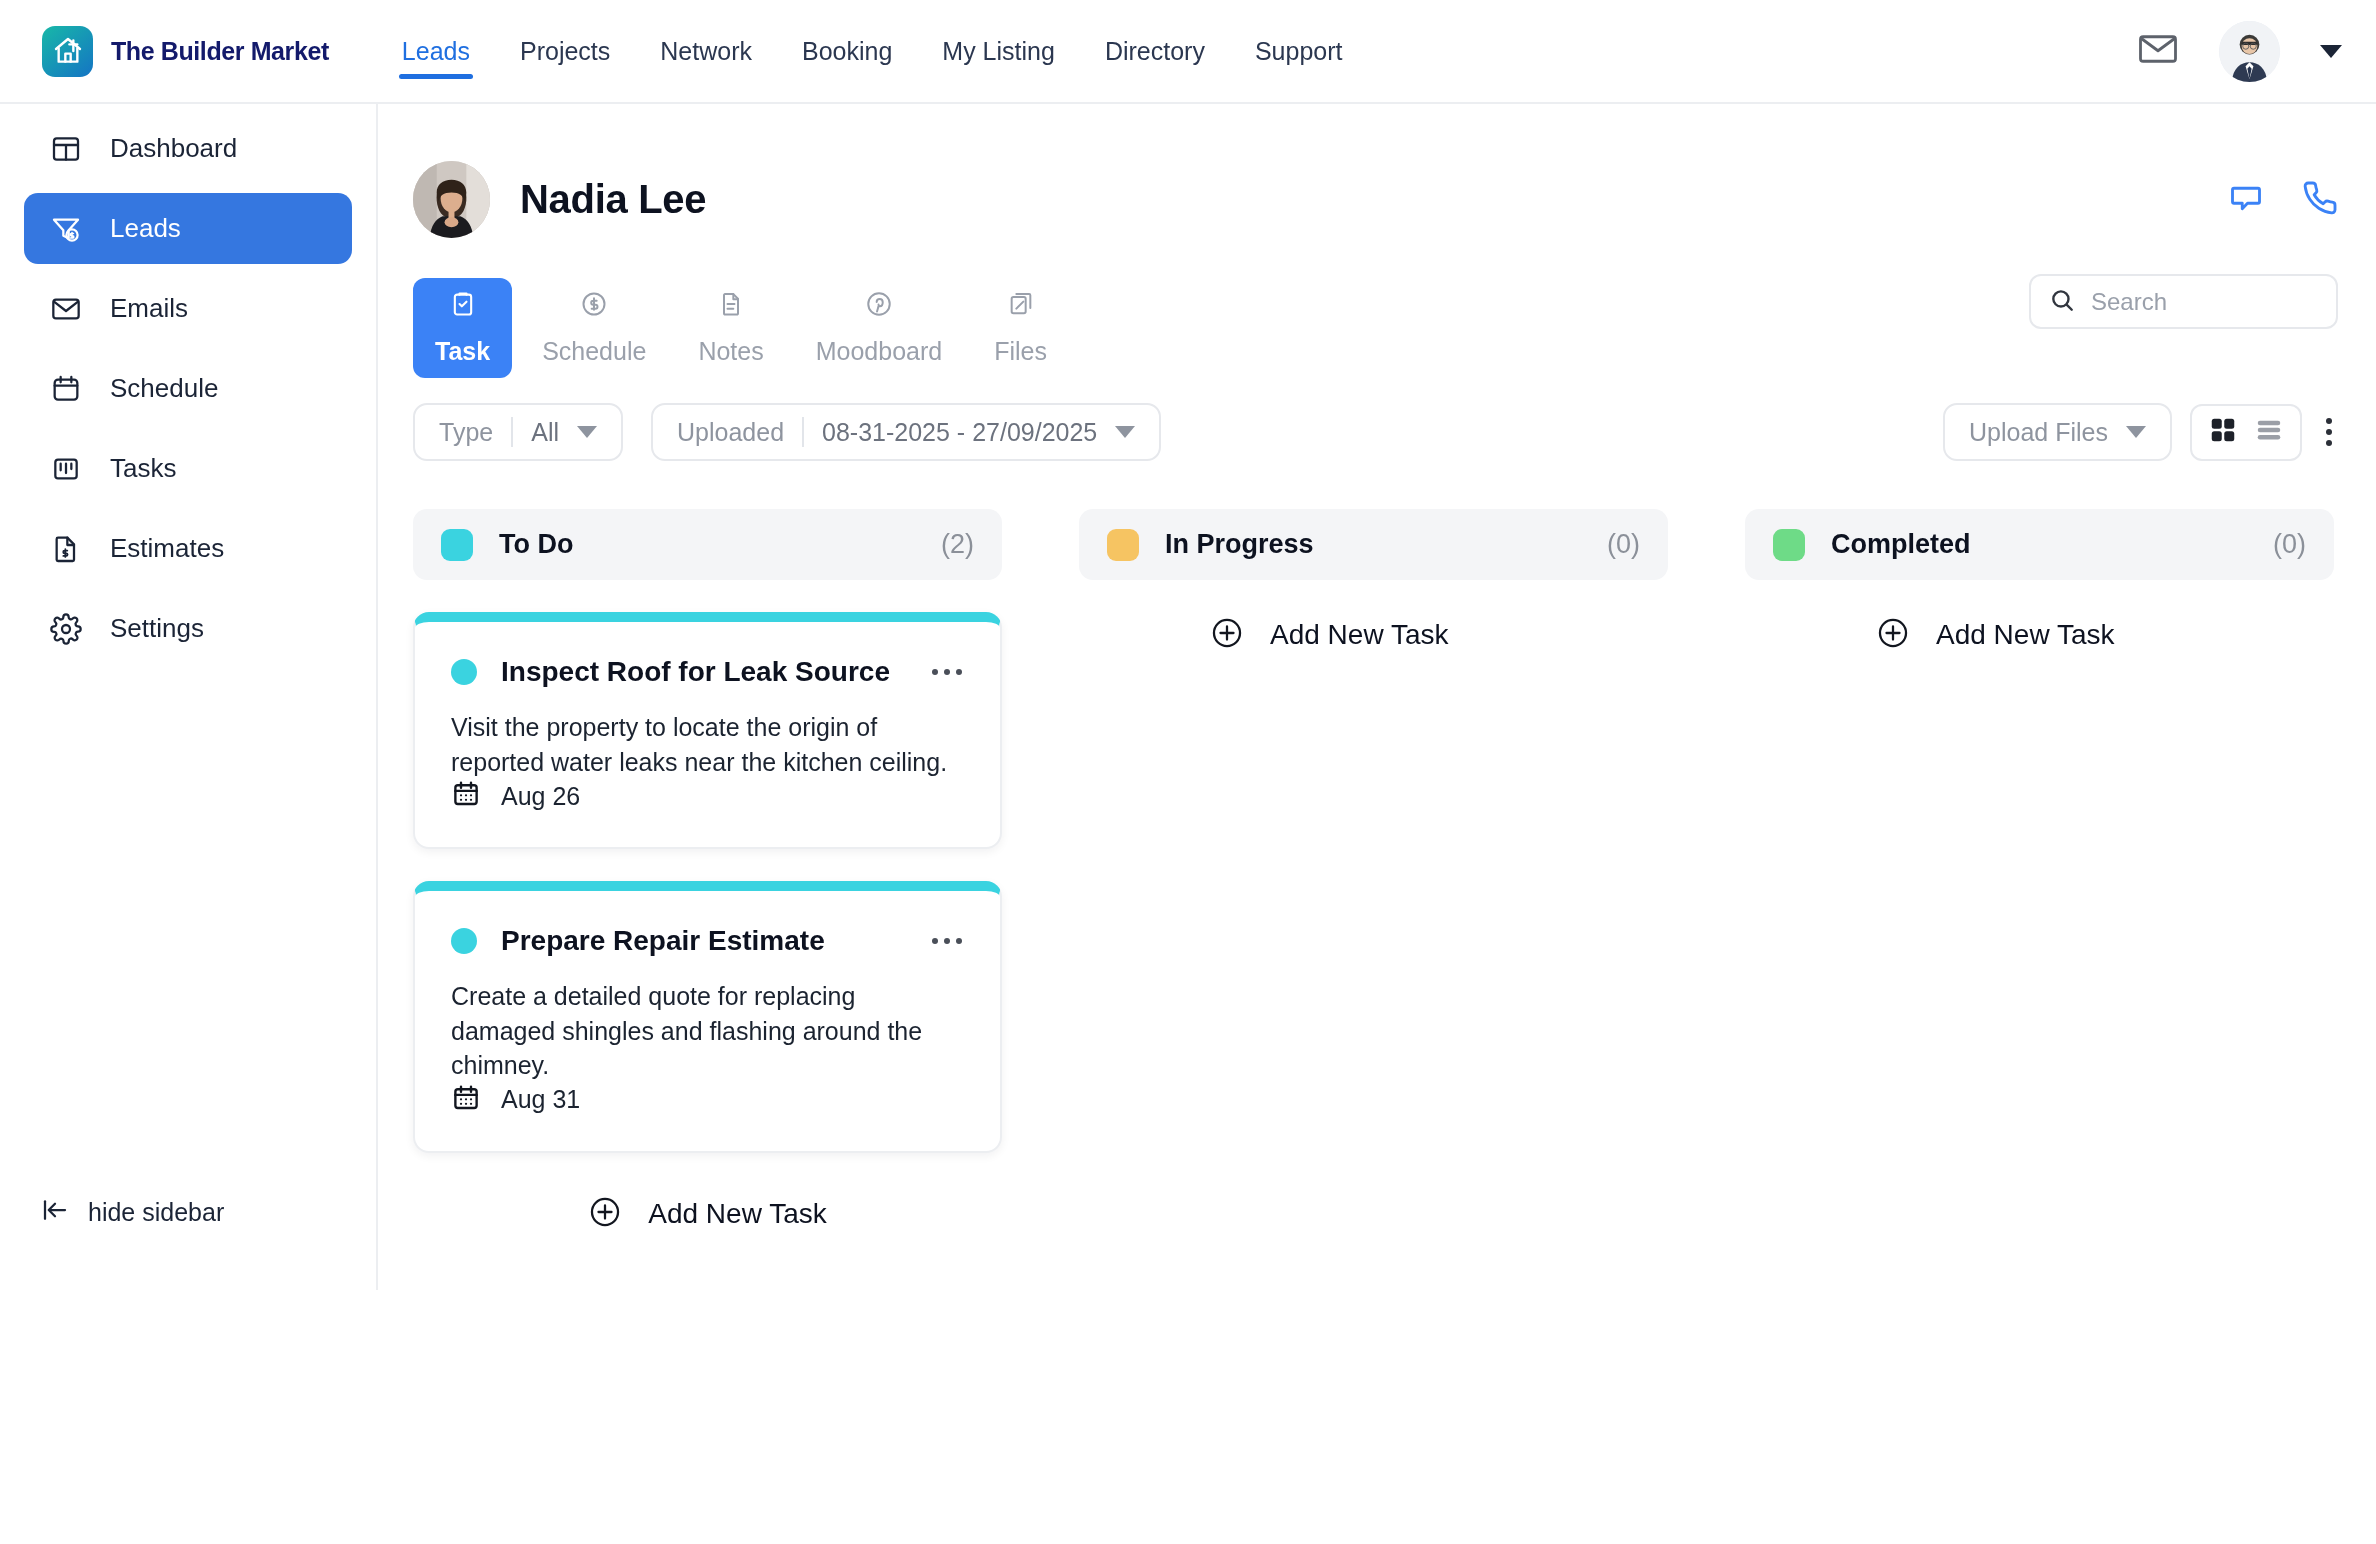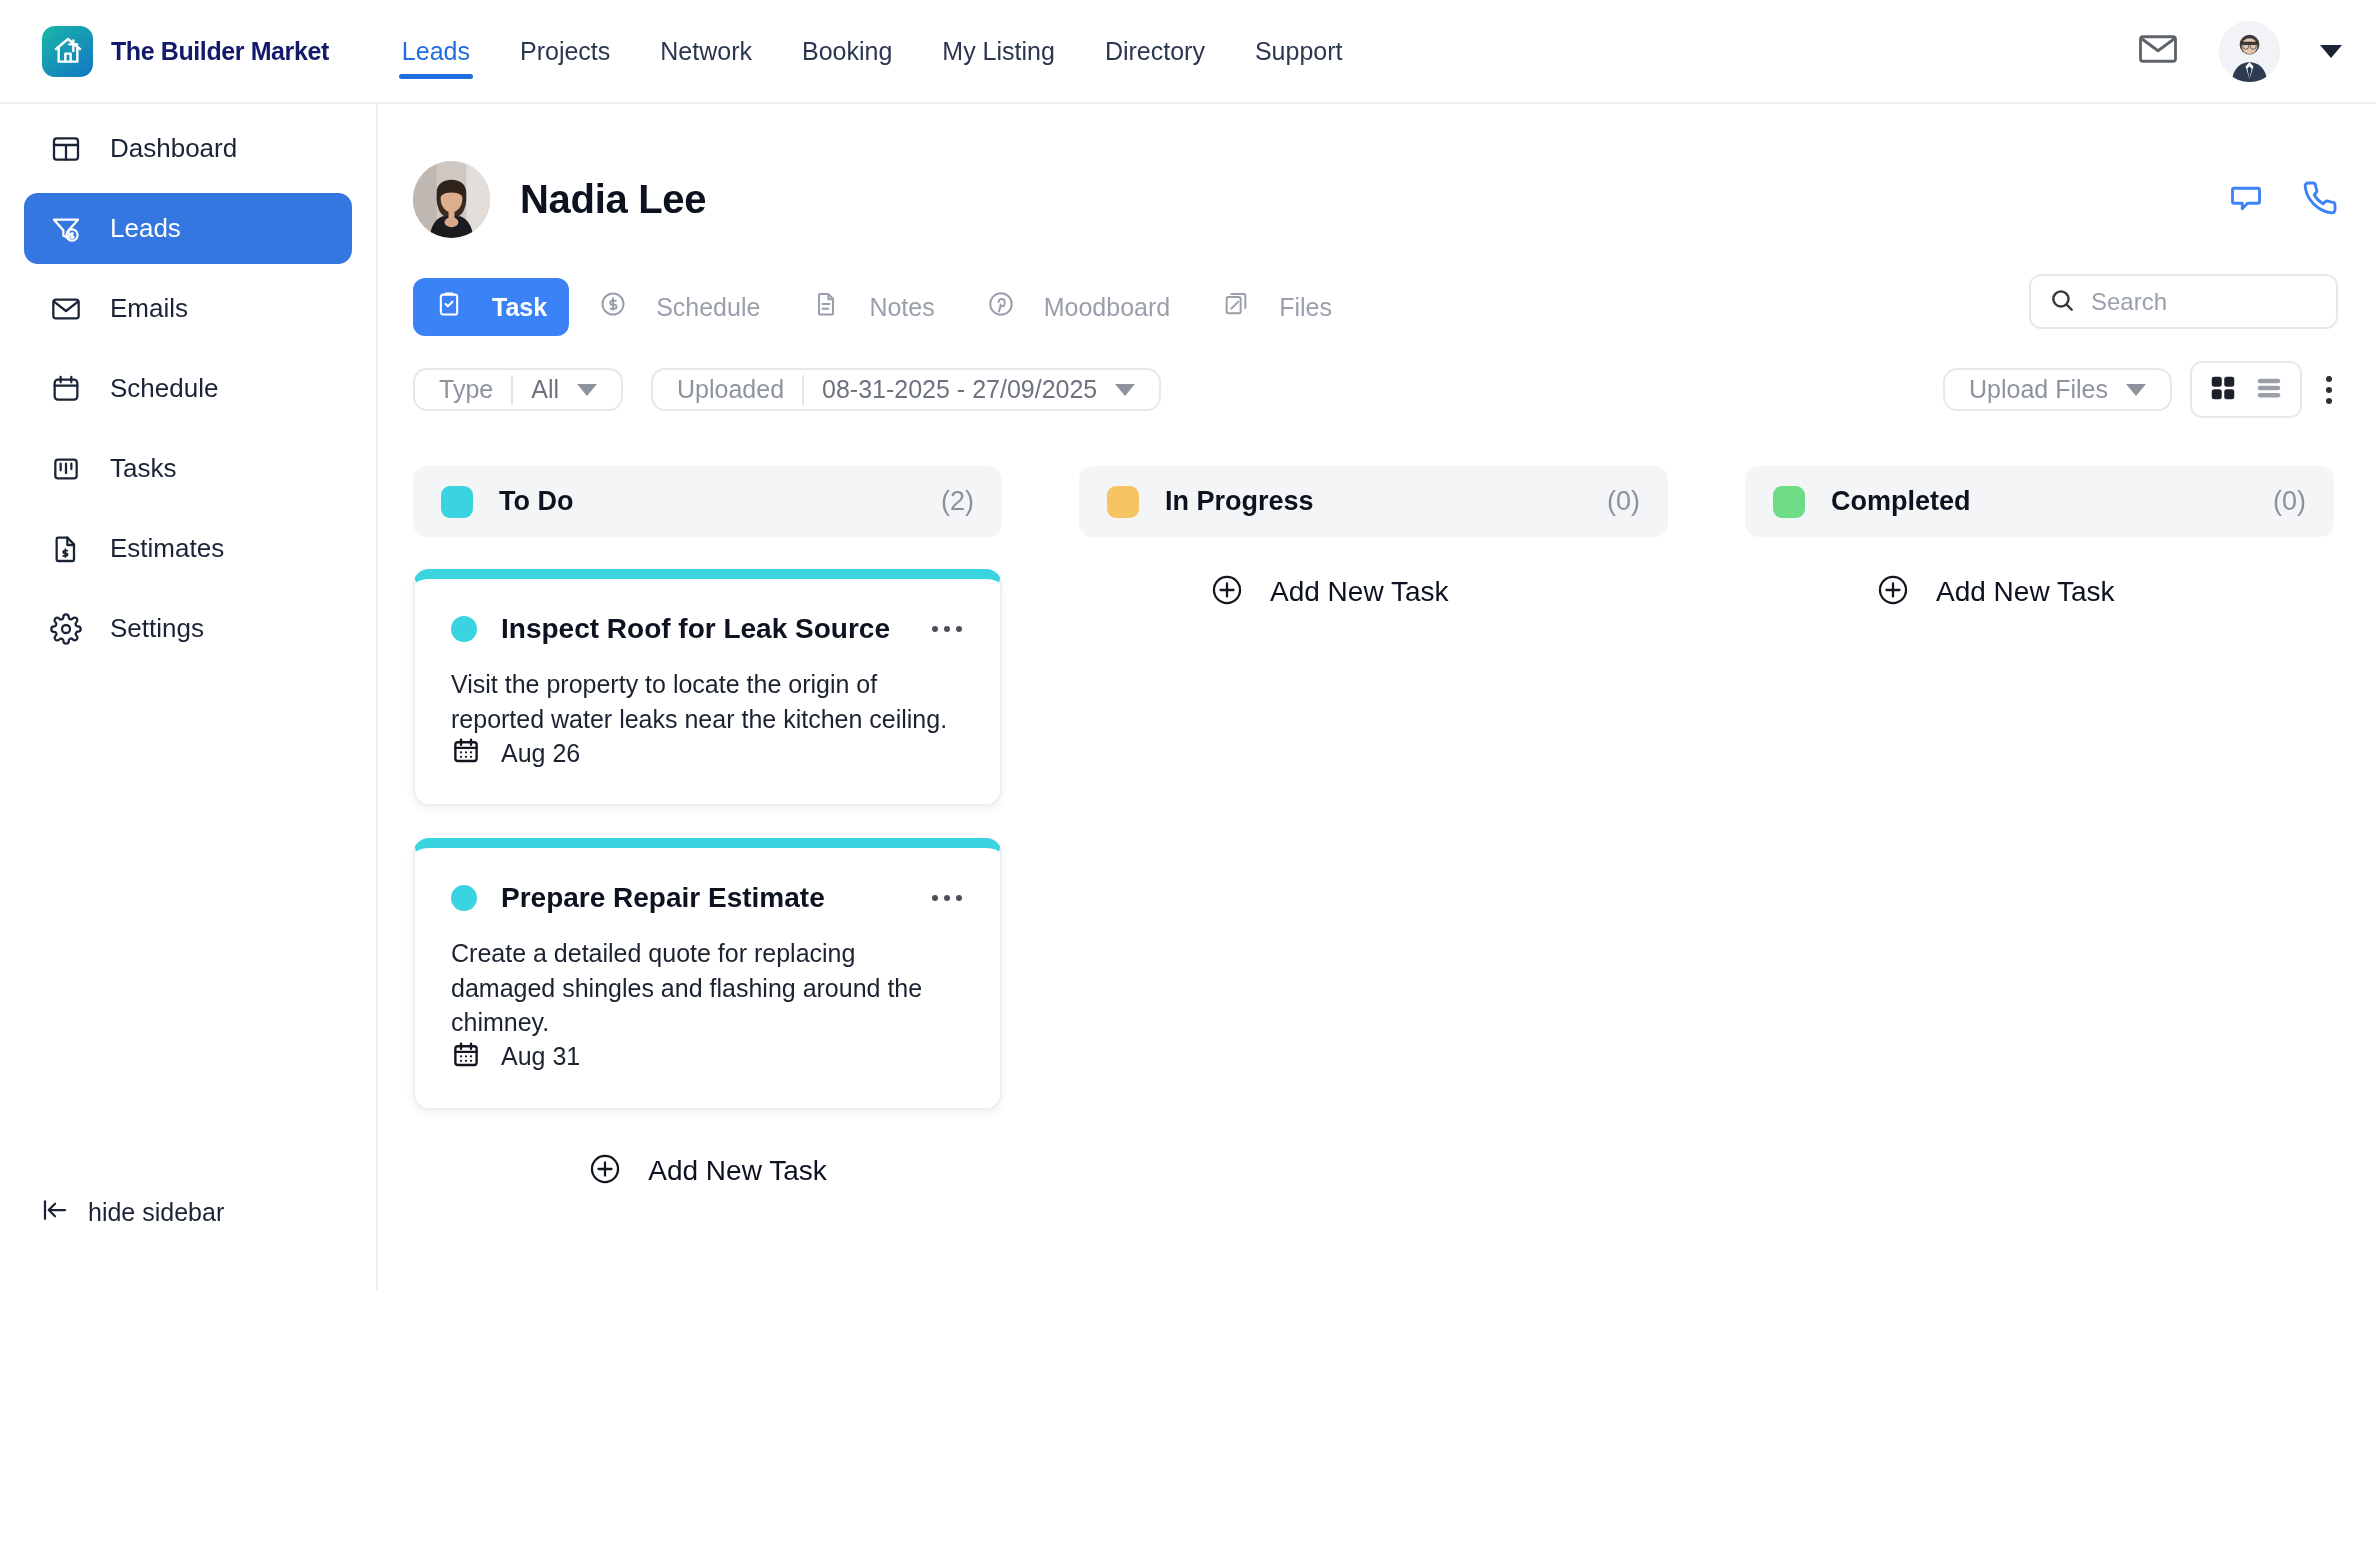--- a/index.html
+++ b/index.html
@@ -89,41 +89,41 @@
   .lead-head { display: flex; align-items: center; padding: 57px 0 0 35px; }
   .lead-avatar {
     width: 77px; height: 77px; border-radius: 50%; overflow: hidden;
     background: #d8d2cd; position: relative; flex: none;
   }
   .lead-name { margin-left: 30px; font-size: 40px; font-weight: 700; color: #0d1220; letter-spacing: -0.3px; }
   .head-actions { margin-left: auto; margin-right: 38px; display: flex; align-items: center; gap: 38px; }
 
   .tabs { display: flex; align-items: center; gap: 8px; margin: 40px 0 0 35px; }
   .tab {
-    display: flex; align-items: center; gap: 29px;
+    display: flex; align-items: center; gap: 13px;
     padding: 12px 22px; border-radius: 12px; cursor: pointer;
-    font-size: 25px; color: #9aa0ab; white-space: nowrap;
+    font-size: 25px; color: #9aa0ab; white-space: nowrap; flex-direction: column;
   }
   .tab.active { background: #3b82f6; color: #ffffff; font-weight: 700; }
 
   .tabrow { display: flex; align-items: flex-start; }
   .search-wrap { margin-left: auto; margin-right: 38px; margin-top: 36px; }
   .search-box {
     width: 309px; height: 55px; border: 2px solid #e6e8ec; border-radius: 12px;
     display: flex; align-items: center; padding: 0 18px; gap: 16px;
   }
   .search-box input {
     border: none; outline: none; font-size: 24px; color: #5b6270;
     font-family: "Liberation Sans", sans-serif; background: transparent; width: 100%;
   }
   .search-box input::placeholder { color: #9aa0ab; }
 
   .filterrow { display: flex; align-items: center; margin: 25px 0 0 35px; }
   .pill {
-    height: 43px; border: 2px solid #e6e8ec; border-radius: 14px;
+    height: 58px; border: 2px solid #e6e8ec; border-radius: 14px;
     display: flex; align-items: center; padding: 0 24px; gap: 18px;
     font-size: 25px; color: #8e949f; cursor: pointer; white-space: nowrap;
   }
   .pill .divider { width: 2px; height: 30px; background: #e2e5ea; }
   .pill .val { color: #6c727e; }
   .tri-down { width: 0; height: 0; border-left: 10px solid transparent; border-right: 10px solid transparent; border-top: 12px solid #8e949f; }
   .right-ctrls { margin-left: auto; margin-right: 38px; display: flex; align-items: center; gap: 18px; }
   .seg {
     height: 57px; border: 2px solid #e6e8ec; border-radius: 12px;
     display: flex; align-items: center; gap: 16px; padding: 0 16px;

